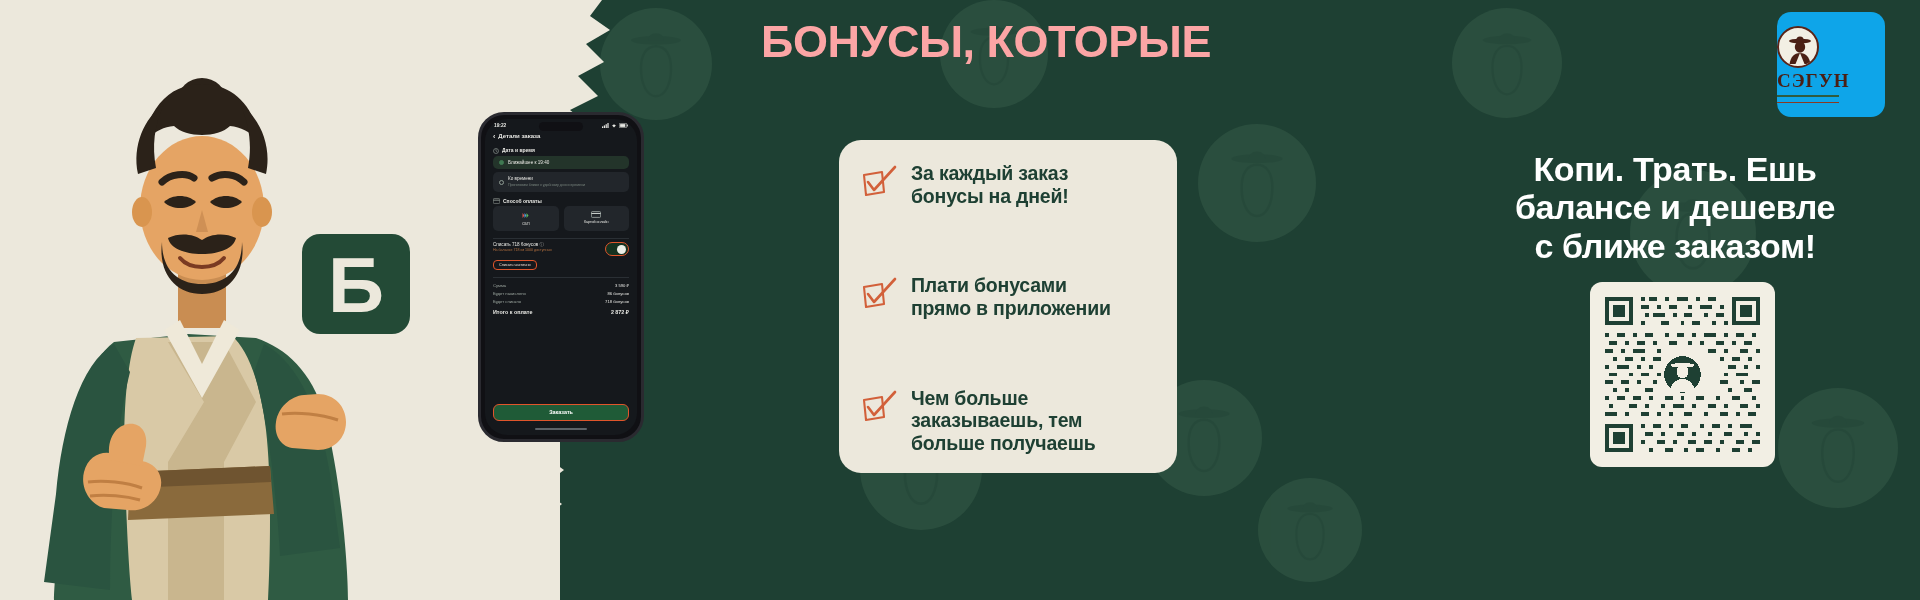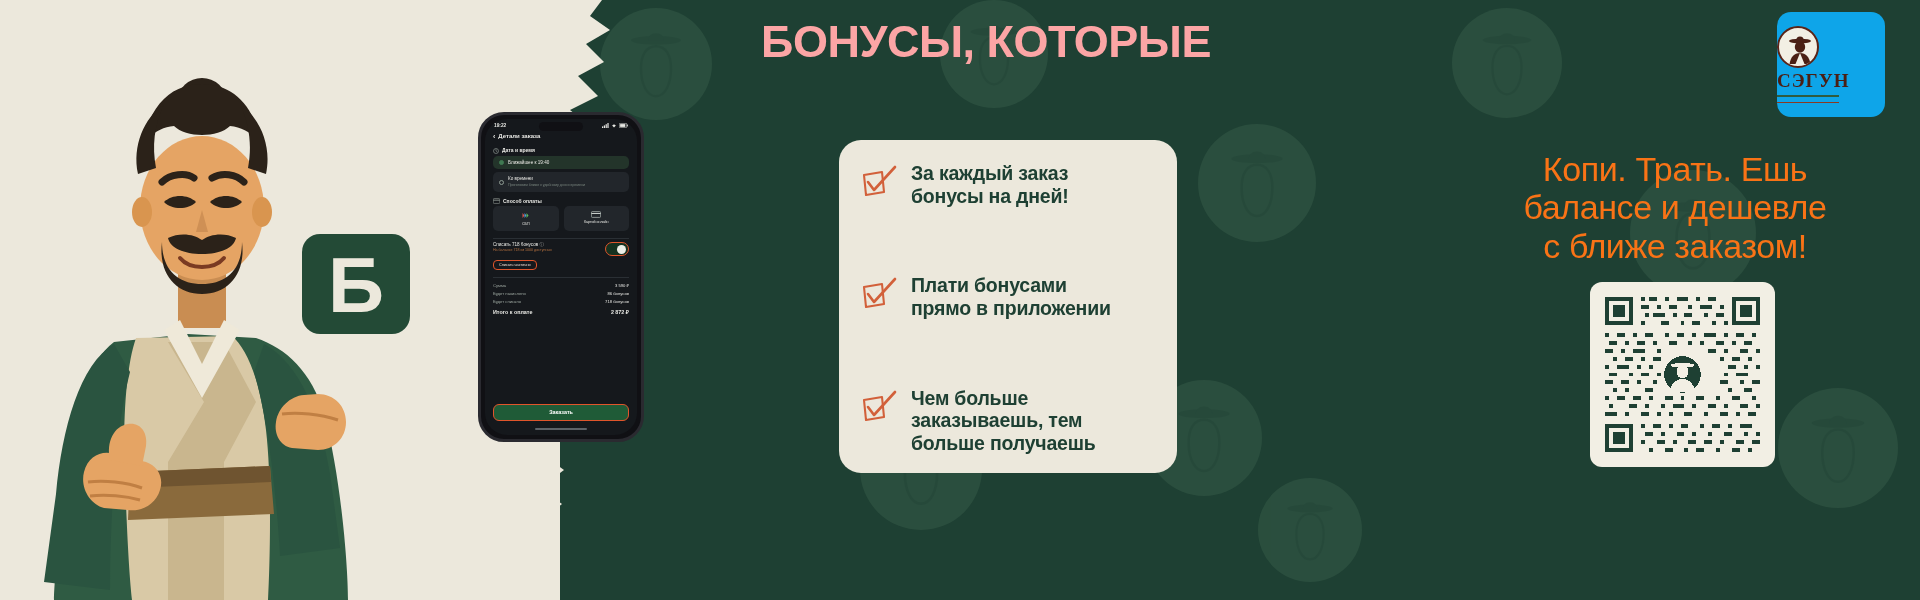--- a/index.html
+++ b/index.html
@@ -41,21 +41,21 @@
   .bullet { display: flex; align-items: flex-start; gap: 12px; }
   .bullet .tick { flex: 0 0 auto; margin-top: 2px; }
   .bullet .btext {
     color: #1e4033; font-weight: 800; font-size: 19.5px; line-height: 1.17;
     letter-spacing: -0.2px;
   }
 
   
   .slogan {
     position: absolute; left: 1440px; top: 150px; width: 470px;
-    color: #f97316; text-align: center; font-weight: 400;
+    color: #ffffff; text-align: center; font-weight: 700;
     font-size: 34px; line-height: 1.13; letter-spacing: -0.4px;
   }
   .slogan div { white-space: nowrap; }
 
   
   .logo-box {
     position: absolute; left: 1777px; top: 12px; width: 108px; height: 105px;
     background: #0ea5e9; border-radius: 14px;
     display: flex; flex-direction: column; align-items: flex-start; justify-content: center; gap: 3px;
   }

